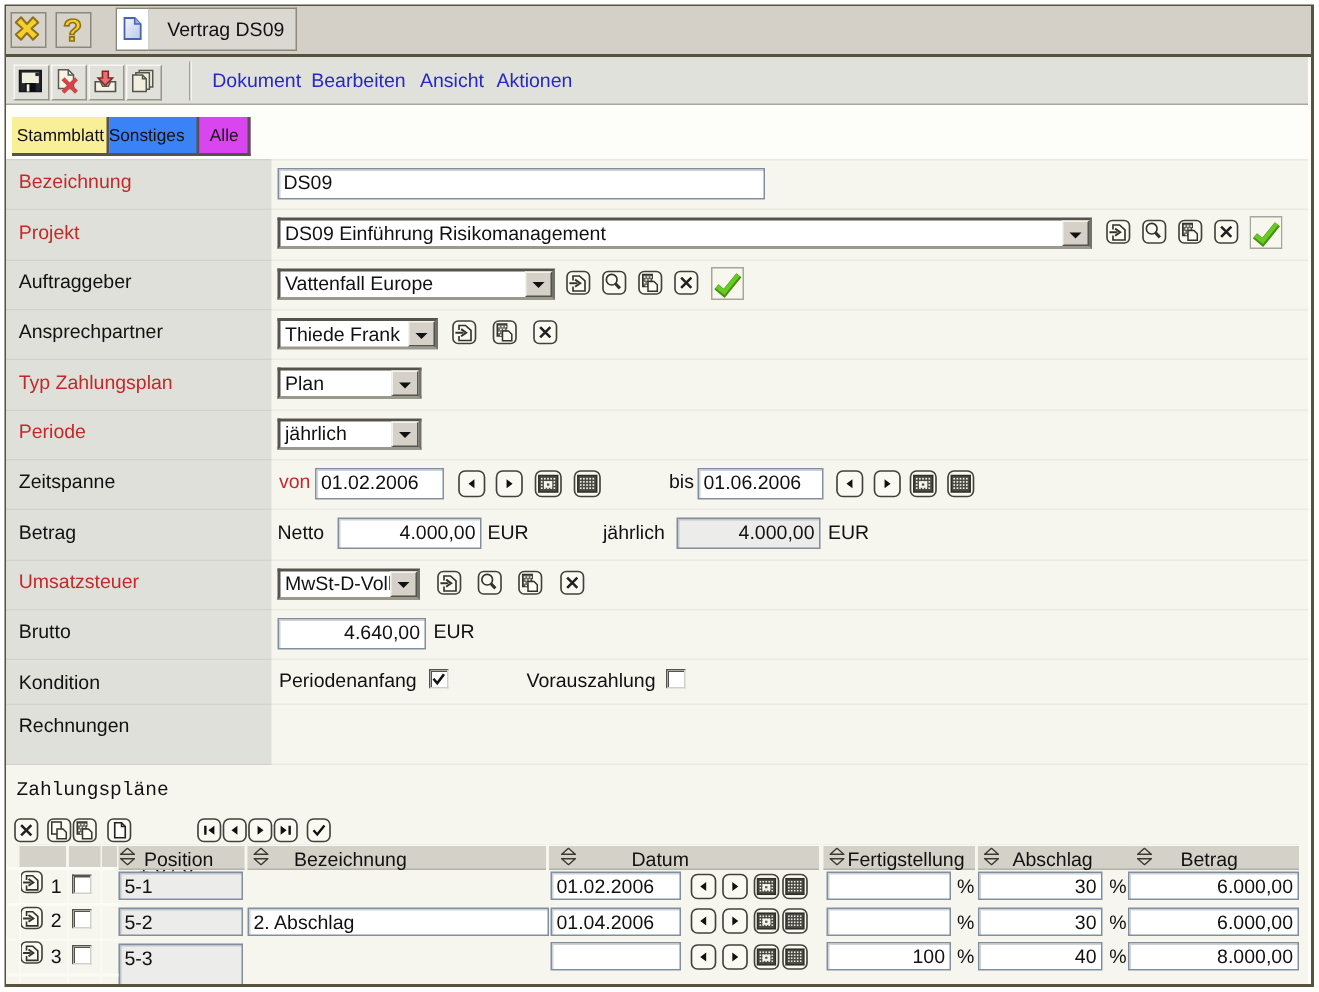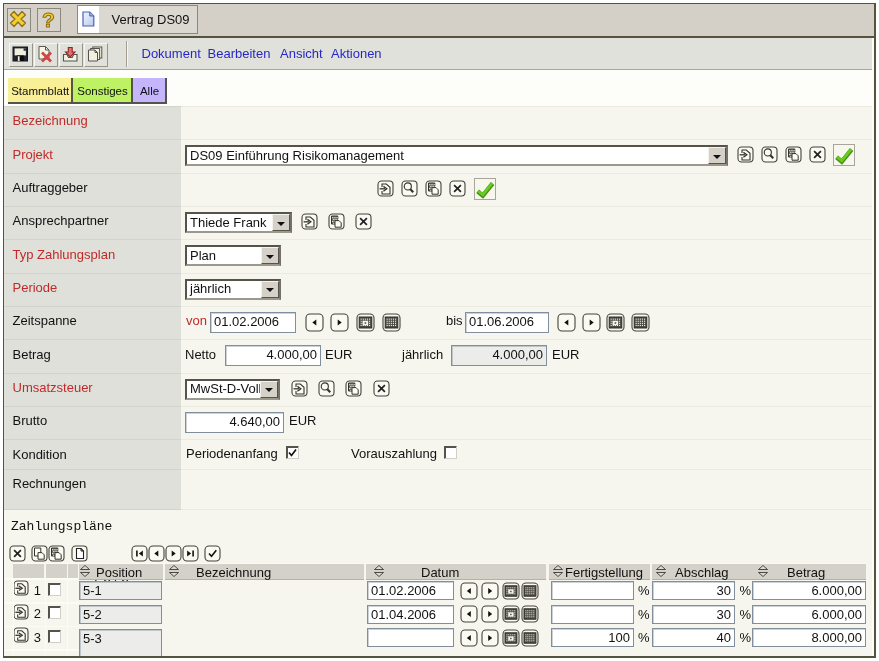--- a/index.html
+++ b/index.html
@@ -80,22 +80,22 @@
       <path d="M9 5 V7.5 H11.5" fill="none" stroke="#55544c"></path>
     </svg>
 <div class="abs" style="left:122px;top:37px;width:1px;height:26px;background:#a39f93"></div>
 <div class="abs" style="left:123px;top:37px;width:1px;height:26px;background:#f6f4ee"></div>
 <div class="abs t13 blue" style="left:137.5px;top:41.5px;">Dokument</div>
 <div class="abs t13 blue" style="left:203.5px;top:41.5px;">Bearbeiten</div>
 <div class="abs t13 blue" style="left:276px;top:41.5px;">Ansicht</div>
 <div class="abs t13 blue" style="left:327px;top:41.5px;">Aktionen</div>
 <div class="abs" style="left:0;top:66px;width:871px;height:36px;background:#fdfdfa"></div>
 <div class="abs" style="left:4px;top:73.5px;width:64.5px;height:26px;background:#f9ef97;text-align:center;font-size:11.5px;line-height:26px;color:#111">Stammblatt</div>
-<div class="abs" style="left:68.5px;top:73.5px;width:60px;height:26px;background:#bef264;text-align:center;font-size:11.5px;line-height:26px;color:#111">Sonstiges</div>
-<div class="abs" style="left:128.5px;top:73.5px;width:34px;height:26px;background:#c4b5fd;text-align:center;font-size:11.5px;line-height:26px;color:#111">Alle</div>
+<div class="abs" style="left:68.5px;top:73.5px;width:60px;height:26px;background:#3b82f6;font-size:11.5px;line-height:26px;color:#111">Sonstiges</div>
+<div class="abs" style="left:128.5px;top:73.5px;width:34px;height:26px;background:#d946ef;text-align:center;font-size:11.5px;line-height:26px;color:#111">Alle</div>
 <div class="abs" style="left:67.3px;top:73.5px;width:1.3px;height:26px;background:#55534b"></div>
 <div class="abs" style="left:127.3px;top:73.5px;width:1.3px;height:26px;background:#55534b"></div>
 <div class="abs" style="left:161.3px;top:73.5px;width:1.3px;height:26px;background:#55534b"></div>
 <div class="abs" style="left:4px;top:98.3px;width:158.6px;height:1.4px;background:#55534b"></div>
 <div class="abs" style="left:0;top:102px;width:177px;height:402.6px;background:#dfe0da"></div>
 <div class="rowline" style="top:102.0px;background:#eaeadf"></div>
 <div class="abs" style="left:0;top:102.0px;width:177px;height:1px;background:#d2d3cd"></div>
 <div class="rowline" style="top:135.3px;background:#eaeadf"></div>
 <div class="abs" style="left:0;top:135.3px;width:177px;height:1px;background:#d2d3cd"></div>
 <div class="rowline" style="top:168.7px;background:#eaeadf"></div>
@@ -125,20 +125,21 @@
 <div class="abs t13 " style="left:8.5px;top:175.9px;">Auftraggeber</div>
 <div class="abs t13 " style="left:8.5px;top:209.2px;">Ansprechpartner</div>
 <div class="abs t13 red" style="left:8.5px;top:242.5px;">Typ Zahlungsplan</div>
 <div class="abs t13 red" style="left:8.5px;top:275.9px;">Periode</div>
 <div class="abs t13 " style="left:8.5px;top:309.2px;">Zeitspanne</div>
 <div class="abs t13 " style="left:8.5px;top:342.5px;">Betrag</div>
 <div class="abs t13 red" style="left:8.5px;top:375.9px;">Umsatzsteuer</div>
 <div class="abs t13 " style="left:8.5px;top:409.2px;">Brutto</div>
 <div class="abs t13 " style="left:8.5px;top:442.5px;">Kondition</div>
 <div class="abs t13 " style="left:8.5px;top:472.0px;">Rechnungen</div>
+<div class="inp " style="left:181px;top:108.0px;width:325px;height:21px">DS09</div>
 <div class="combo" style="left:181px;top:141.3px;width:543px;height:21px">
       <span class="tx">DS09 Einführung Risikomanagement</span>
       <span class="db"></span>
     </div>
 <svg class="abs" style="left:733px;top:142.3px" width="17" height="17" viewBox="0 0 17 17">
       <rect x="1" y="1" width="15" height="15" rx="3.5" fill="#fbfaf2" stroke="#43423a" stroke-width="1.1"></rect>
       <path d="M5.0 7.0 V4.0 H9.3 L13.0 7.3 V14.0 H5.0 V11.0" stroke="#33322c" stroke-width="1.1" fill="none"></path>
       <path d="M2.6 8.8 H8.0" stroke="#33322c" stroke-width="1.3" fill="none"></path>
       <path d="M6.4 6.4 L9.8 8.8 L6.4 11.2" stroke="#33322c" stroke-width="1.3" fill="none"></path>
     </svg>
@@ -166,20 +167,24 @@
     </svg>
 <svg class="abs" style="left:805px;top:142.3px" width="17" height="17" viewBox="0 0 17 17">
       <rect x="1" y="1" width="15" height="15" rx="3.5" fill="#fbfaf2" stroke="#43423a" stroke-width="1.1"></rect>
       <path d="M5.1 5.1 L11.9 11.9 M11.9 5.1 L5.1 11.9" stroke="#222" stroke-width="1.7"></path>
     </svg>
 <svg class="abs" style="left:829px;top:140.3px" width="22" height="22" viewBox="0 0 22 22">
       <rect x="0.5" y="0.5" width="21" height="21" fill="#f8f7ee" stroke="#a8a69a"></rect>
       <path d="M3.6 13.2 L8.8 17.6 L18.6 5.5" stroke="#4a8e14" stroke-width="4.4" fill="none"></path>
       <path d="M4 12.979999999999999 L8.8 16.72 L18 5.279999999999999" stroke="#66cc22" stroke-width="2.8" fill="none"></path>
     </svg>
+<div class="combo" style="left:181px;top:174.7px;width:185px;height:21px">
+      <span class="tx">Vattenfall Europe</span>
+      <span class="db"></span>
+    </div>
 <svg class="abs" style="left:373px;top:175.7px" width="17" height="17" viewBox="0 0 17 17">
       <rect x="1" y="1" width="15" height="15" rx="3.5" fill="#fbfaf2" stroke="#43423a" stroke-width="1.1"></rect>
       <path d="M5.0 7.0 V4.0 H9.3 L13.0 7.3 V14.0 H5.0 V11.0" stroke="#33322c" stroke-width="1.1" fill="none"></path>
       <path d="M2.6 8.8 H8.0" stroke="#33322c" stroke-width="1.3" fill="none"></path>
       <path d="M6.4 6.4 L9.8 8.8 L6.4 11.2" stroke="#33322c" stroke-width="1.3" fill="none"></path>
     </svg>
 <svg class="abs" style="left:397px;top:175.7px" width="17" height="17" viewBox="0 0 17 17">
       <rect x="1" y="1" width="15" height="15" rx="3.5" fill="#fbfaf2" stroke="#43423a" stroke-width="1.1"></rect>
       <circle cx="6.800000000000001" cy="6.46" r="3.57" stroke="#33322c" stroke-width="1.1" fill="none"></circle>
       <path d="M9.350000000000001 9.18 L12.24 12.24" stroke="#33322c" stroke-width="2.1"></path>
@@ -589,20 +594,21 @@
 <div class="inp rt" style="left:748px;top:577.4px;width:114px;height:19px">6.000,00</div>
 <svg class="abs" style="left:9.4px;top:599.9px" width="16" height="16" viewBox="0 0 16 16">
       <rect x="1" y="1" width="14" height="14" rx="3.5" fill="#fbfaf2" stroke="#43423a" stroke-width="1.1"></rect>
       <path d="M4.7 6.6 V3.8 H8.8 L12.2 6.9 V13.2 H4.7 V10.4" stroke="#33322c" stroke-width="1.1" fill="none"></path>
       <path d="M2.4 8.3 H7.5" stroke="#33322c" stroke-width="1.3" fill="none"></path>
       <path d="M6.0 6.0 L9.2 8.3 L6.0 10.5" stroke="#33322c" stroke-width="1.3" fill="none"></path>
     </svg>
 <div class="abs t13" style="left:28px;width:9px;text-align:right;top:602.4px;">2</div>
 <div class="cb" style="left:44.2px;top:602.4px;"></div>
 <div class="inp ro" style="left:75px;top:600.9px;width:83px;height:19px">5-2</div>
+<div class="inp " style="left:161px;top:600.9px;width:201px;height:19px">2. Abschlag</div>
 <div class="inp " style="left:363px;top:600.9px;width:87px;height:19px">01.04.2006</div>
 <svg class="abs" style="left:456px;top:601.4px" width="18" height="18" viewBox="0 0 18 18">
       <rect x="1" y="1" width="16" height="16" rx="4" fill="#fbfaf2" stroke="#43423a" stroke-width="1.1"></rect>
       <path d="M10.8 6.0 L6.8 9.0 L10.8 12.0 Z" fill="#111"></path>
     </svg>
 <svg class="abs" style="left:477px;top:601.4px" width="18" height="18" viewBox="0 0 18 18">
       <rect x="1" y="1" width="16" height="16" rx="4" fill="#fbfaf2" stroke="#43423a" stroke-width="1.1"></rect>
       <path d="M7.2 6.0 L11.2 9.0 L7.2 12.0 Z" fill="#111"></path>
     </svg>
 <svg class="abs" style="left:498px;top:601.4px" width="18" height="18" viewBox="0 0 18 18">

